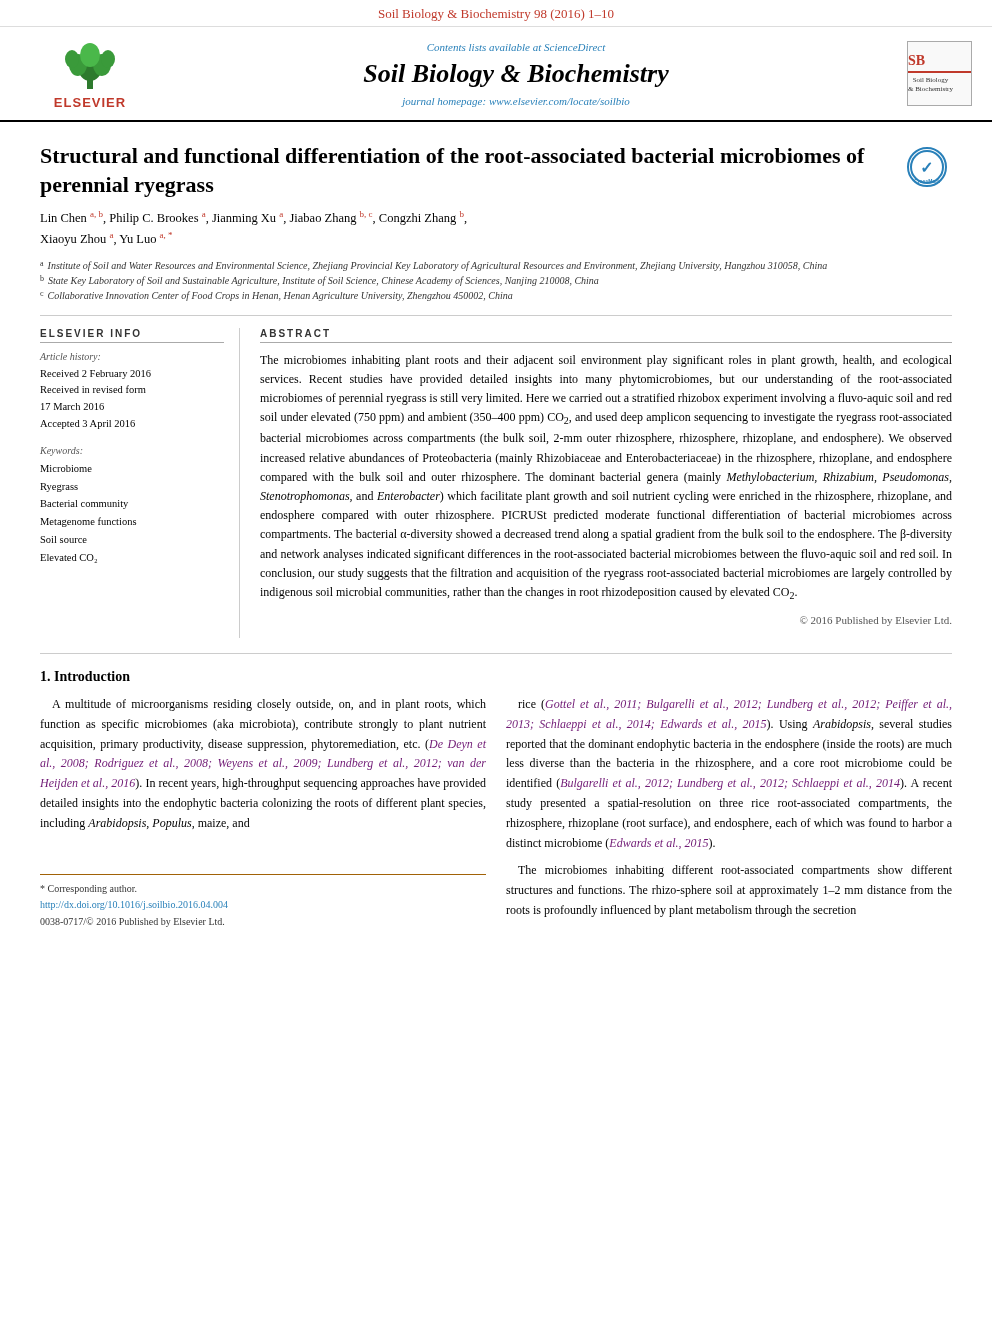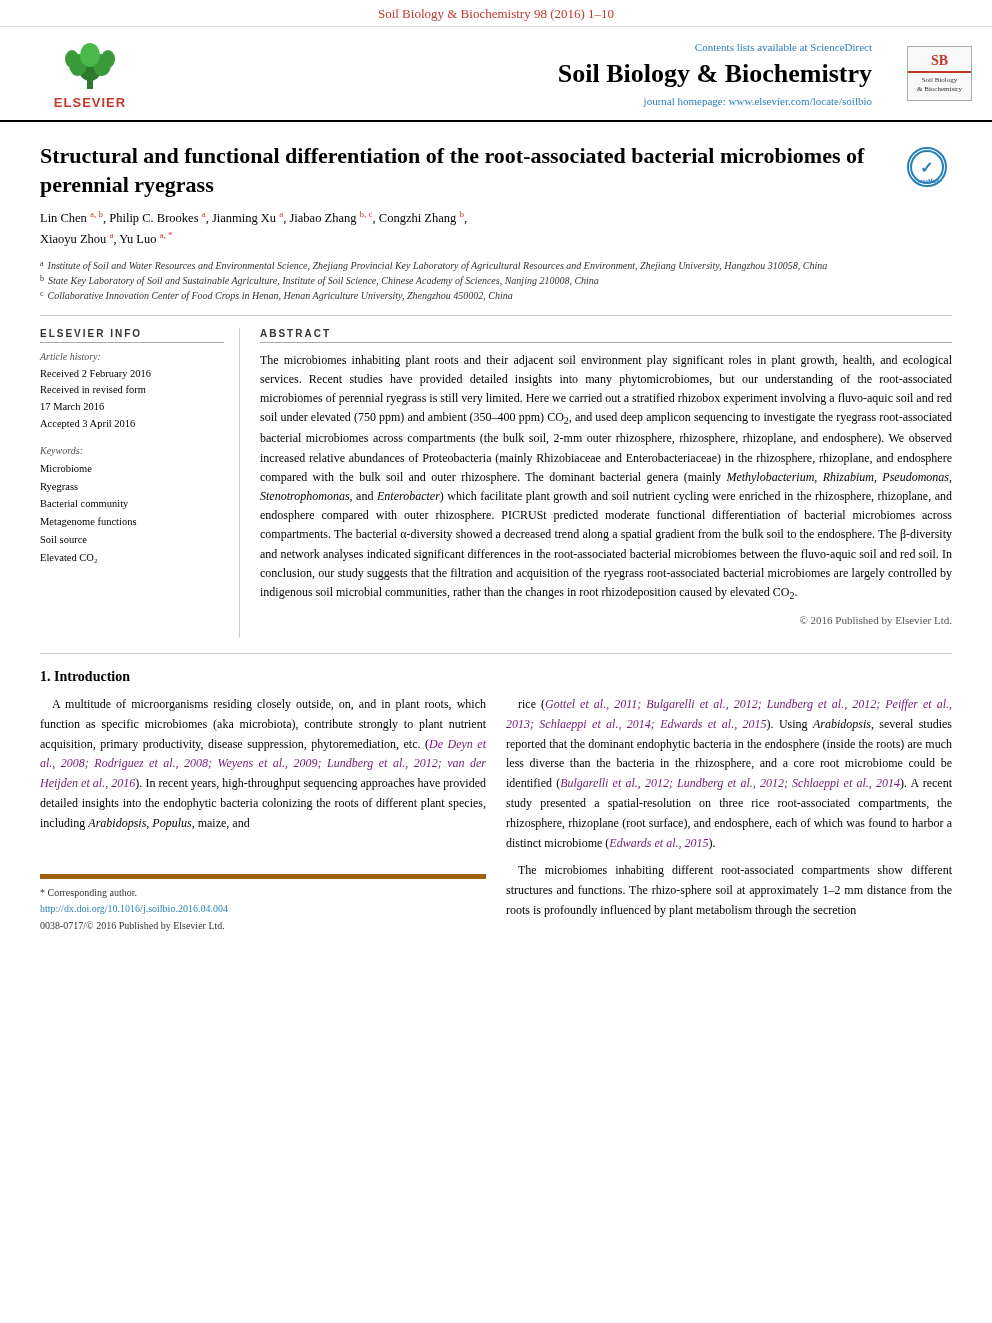--- a/index.html
+++ b/index.html
@@ -44,21 +44,22 @@
     .elsevier-text {
       font-family: Arial, sans-serif;
       font-size: 13px;
       font-weight: bold;
       color: #c0392b;
       letter-spacing: 1px;
       margin-top: 3px;
     }
     .journal-header-center {
       flex: 1;
-      text-align: right;
+      text-align: center;
+      font-style: italic;
     }
     .contents-line {
       font-size: 11px;
       color: #555;
       margin-bottom: 6px;
     }
     .contents-line span {
       color: #2980b9;
     }
     .journal-title {
@@ -76,25 +77,25 @@
       color: #2980b9;
     }
     .journal-header-right {
       width: 100px;
       flex-shrink: 0;
       display: flex;
       justify-content: flex-end;
     }
     .journal-logo-box {
       width: 65px;
-      height: 55px;
+      height: 65px;
       border: 1px solid #aaa;
       display: flex;
       flex-direction: column;
-      align-items: center;
+      align-items: flex-start;
       justify-content: center;
       font-size: 8px;
       color: #555;
       background: #f9f9f9;
       gap: 1px;
     }
     .journal-logo-box .logo-letters {
       font-size: 14px;
       font-weight: bold;
       color: #c0392b;
@@ -284,21 +285,21 @@
       margin-bottom: 8px;
       text-indent: 1em;
     }
     .ref-link {
       color: #701a75;
       font-style: italic;
     }
 
     
     .footnote-section {
-      border-top: 5px solid #a16207;
+      border-top: 1px solid #a16207;
       margin-top: 15px;
       padding-top: 6px;
       font-size: 10px;
       color: #333;
     }
     .doi-line {
       color: #2980b9;
       font-size: 10px;
     }
     .issn-line {

